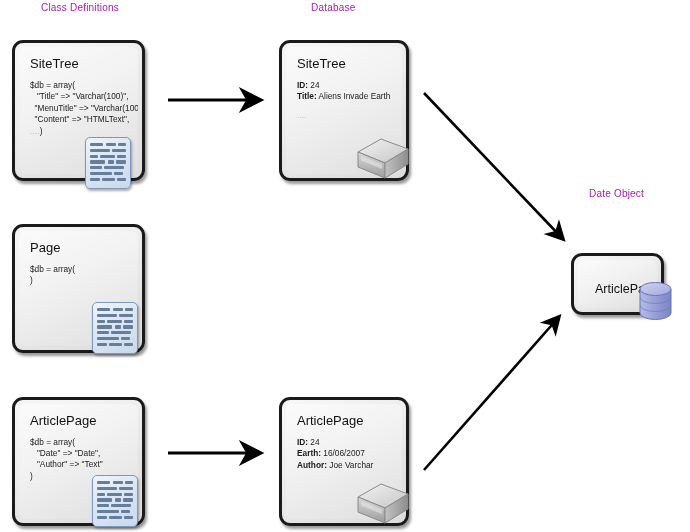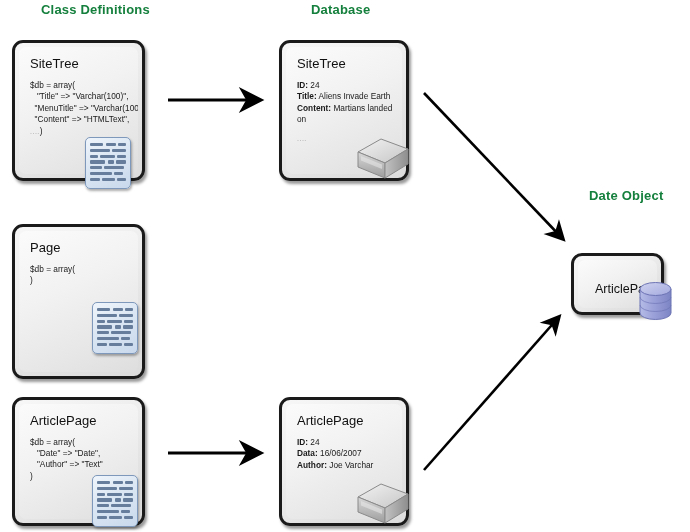--- a/index.html
+++ b/index.html
@@ -16,23 +16,23 @@
     position: relative;
     width: 690px;
     height: 532px;
     background: #ffffff;
     overflow: hidden;
   }
 
   
   .col-heading {
     position: absolute;
-    font-size: 13px;
-    font-weight: bold;
-    color: #15803d;
+    font-size: 10px;
+    font-weight: normal;
+    color: #a21caf;
     letter-spacing: 0.2px;
     white-space: nowrap;
   }
 
   
   .node {
     position: absolute;
     box-sizing: border-box;
     border: 3px solid #1a1a1a;
     border-radius: 11px;
@@ -186,21 +186,21 @@
           <i style="width:9px"></i>
         </div>
       <div class="r">
           <i style="width:10px"></i>
           <i style="width:13px"></i>
           <i style="width:9px"></i>
         </div>
     </div>
   </div>
 
-  <div class="node" style="left:12px; top:224px; width:133px; height:155px;">
+  <div class="node" style="left:12px; top:224px; width:133px; height:129px;">
     <div class="node-inner">
       <div class="node-title">Page</div>
       <div class="node-body">$db = array(
 )</div>
     </div>
   </div>
   <div class="doc-icon" style="left:92px; top:302px;">
     <div class="rows">
       <div class="r">
           <i style="width:14px"></i>
@@ -282,21 +282,20 @@
         </div>
     </div>
   </div>
 
   <div class="node" style="left:279px; top:40px; width:130px; height:141px;">
     <div class="node-inner">
       <div class="node-title">SiteTree</div>
       <div class="node-body tight" style="white-space:normal;">
         <div><span class="lbl">ID:</span><span> 24</span></div>
         <div><span class="lbl">Title:</span><span> Aliens Invade Earth</span></div>
-        <div><span class="lbl">Content:</span><span> Martians landed on</span></div>
         <div class="dots" style="margin-top:7px;">....</div>
       </div>
     </div>
   </div>
   <svg class="drive-icon" style="left:355px; top:136px;" viewBox="0 0 56 46" xmlns="http://www.w3.org/2000/svg">
     <defs>
       <linearGradient id="dTop" x1="0" y1="0" x2="1" y2="1">
         <stop offset="0%" stop-color="#f2f2f2"></stop>
         <stop offset="100%" stop-color="#c6c6c6"></stop>
       </linearGradient>
@@ -313,21 +312,21 @@
     <path d="M3,16 L30,27 L30,42 L3,31 Z" fill="url(#dFront)" stroke="#8a8a8a" stroke-width="1"></path>
     <path d="M30,27 L53,13 L53,28 L30,42 Z" fill="url(#dSide)" stroke="#8a8a8a" stroke-width="1"></path>
     <path d="M6,20 L27,28.5 L27,33 L6,24.5 Z" fill="#e9e9e9" opacity="0.55"></path>
   </svg>
 
   <div class="node" style="left:279px; top:397px; width:130px; height:129px;">
     <div class="node-inner">
       <div class="node-title">ArticlePage</div>
       <div class="node-body tight" style="white-space:normal;">
         <div><span class="lbl">ID:</span><span> 24</span></div>
-        <div><span class="lbl">Data:</span><span> 16/06/2007</span></div>
+        <div><span class="lbl">Earth:</span><span> 16/06/2007</span></div>
         <div><span class="lbl">Author:</span><span> Joe Varchar</span></div>
       </div>
     </div>
   </div>
   <svg class="drive-icon" style="left:355px; top:481px;" viewBox="0 0 56 46" xmlns="http://www.w3.org/2000/svg">
     <path d="M3,16 L26,3 L53,13 L30,27 Z" fill="url(#dTop)" stroke="#8a8a8a" stroke-width="1"></path>
     <path d="M3,16 L30,27 L30,42 L3,31 Z" fill="url(#dFront)" stroke="#8a8a8a" stroke-width="1"></path>
     <path d="M30,27 L53,13 L53,28 L30,42 Z" fill="url(#dSide)" stroke="#8a8a8a" stroke-width="1"></path>
     <path d="M6,20 L27,28.5 L27,33 L6,24.5 Z" fill="#e9e9e9" opacity="0.55"></path>
   </svg>

